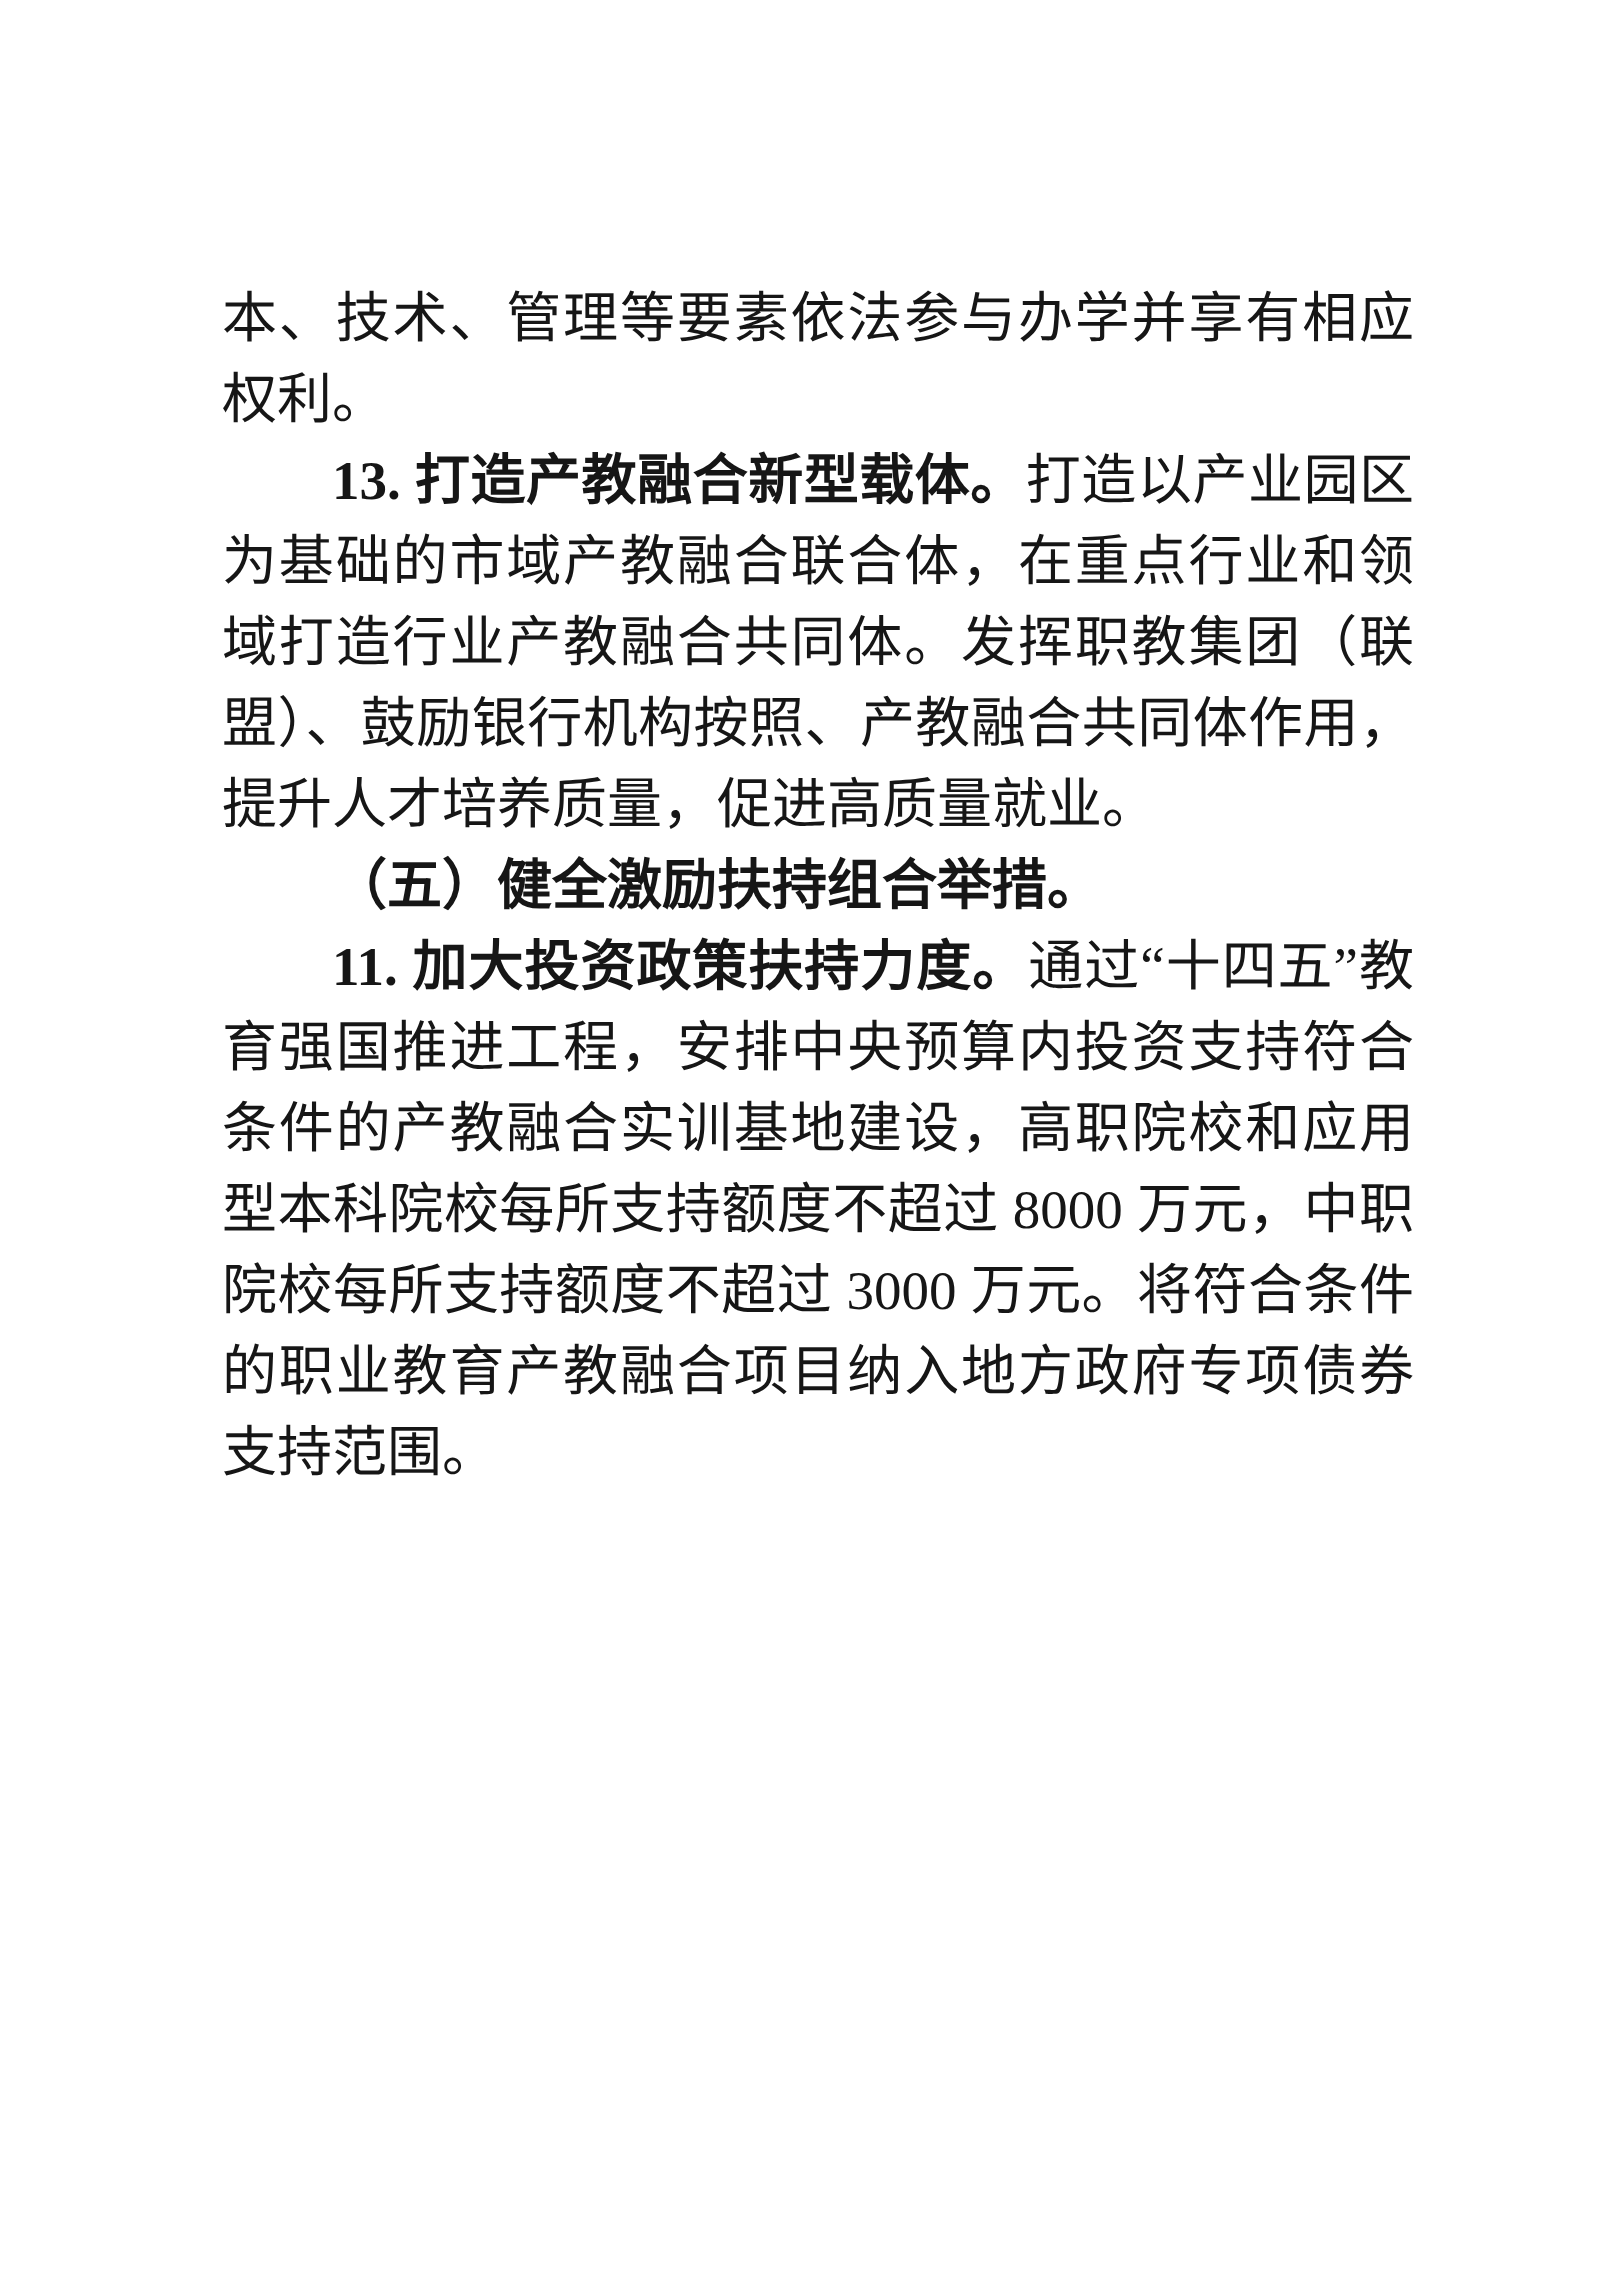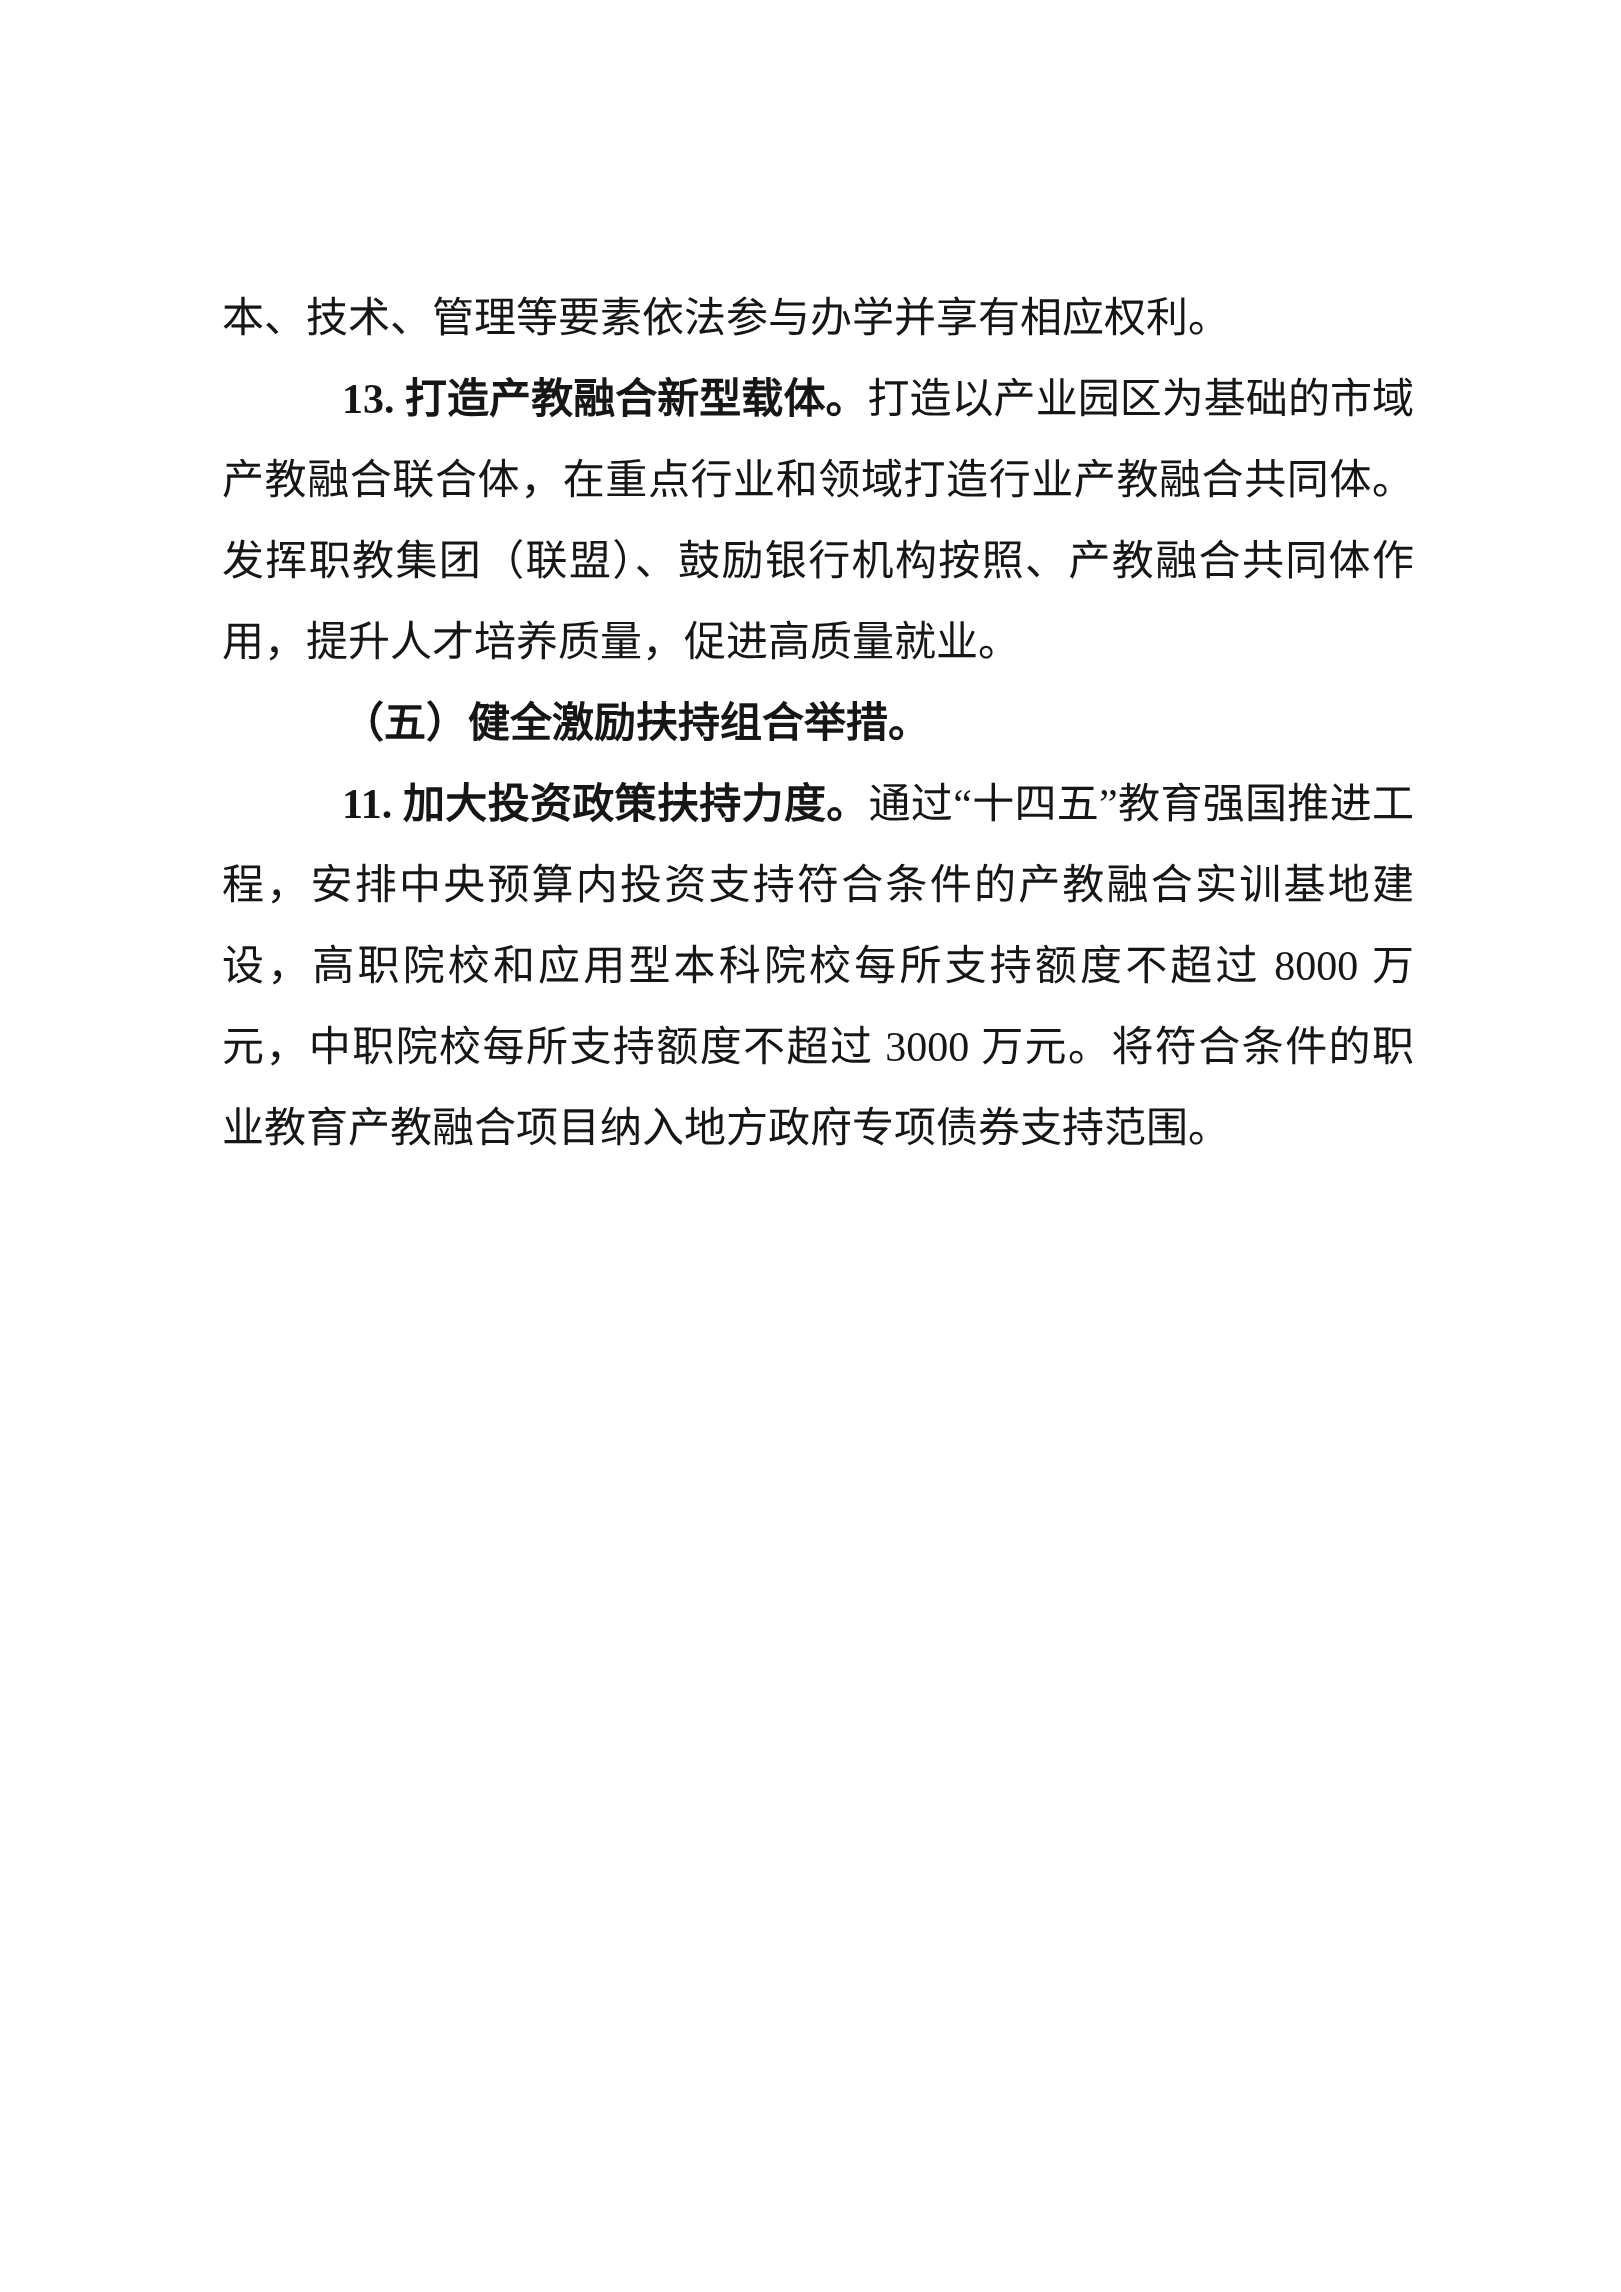--- a/index.html
+++ b/index.html
@@ -13,38 +13,37 @@
     height: 2293px;
     background: #ffffff;
     overflow: hidden;
   }
   .text-block {
     position: absolute;
     left: 222px;
     top: 278px;
     width: 1192px;
     font-family: "Liberation Serif", "DejaVu Serif", serif;
-    font-size: 42px;
+    font-size: 55px;
     line-height: 81px;
     color: #161616;
     text-align: justify;
     text-justify: inter-ideograph;
     letter-spacing: 0px;
   }
   .para {
     margin: 0;
     padding: 0;
     text-indent: 2em;
   }
   .para.continuation {
     text-indent: 0;
   }
   .lead {
     font-weight: bold;
-    margin-left: 36px;
   }
   .lead.heading {
     font-weight: bold;
   }
 </style>
 </head>
 <body>
 
 <div class="page">
   <div class="text-block">

